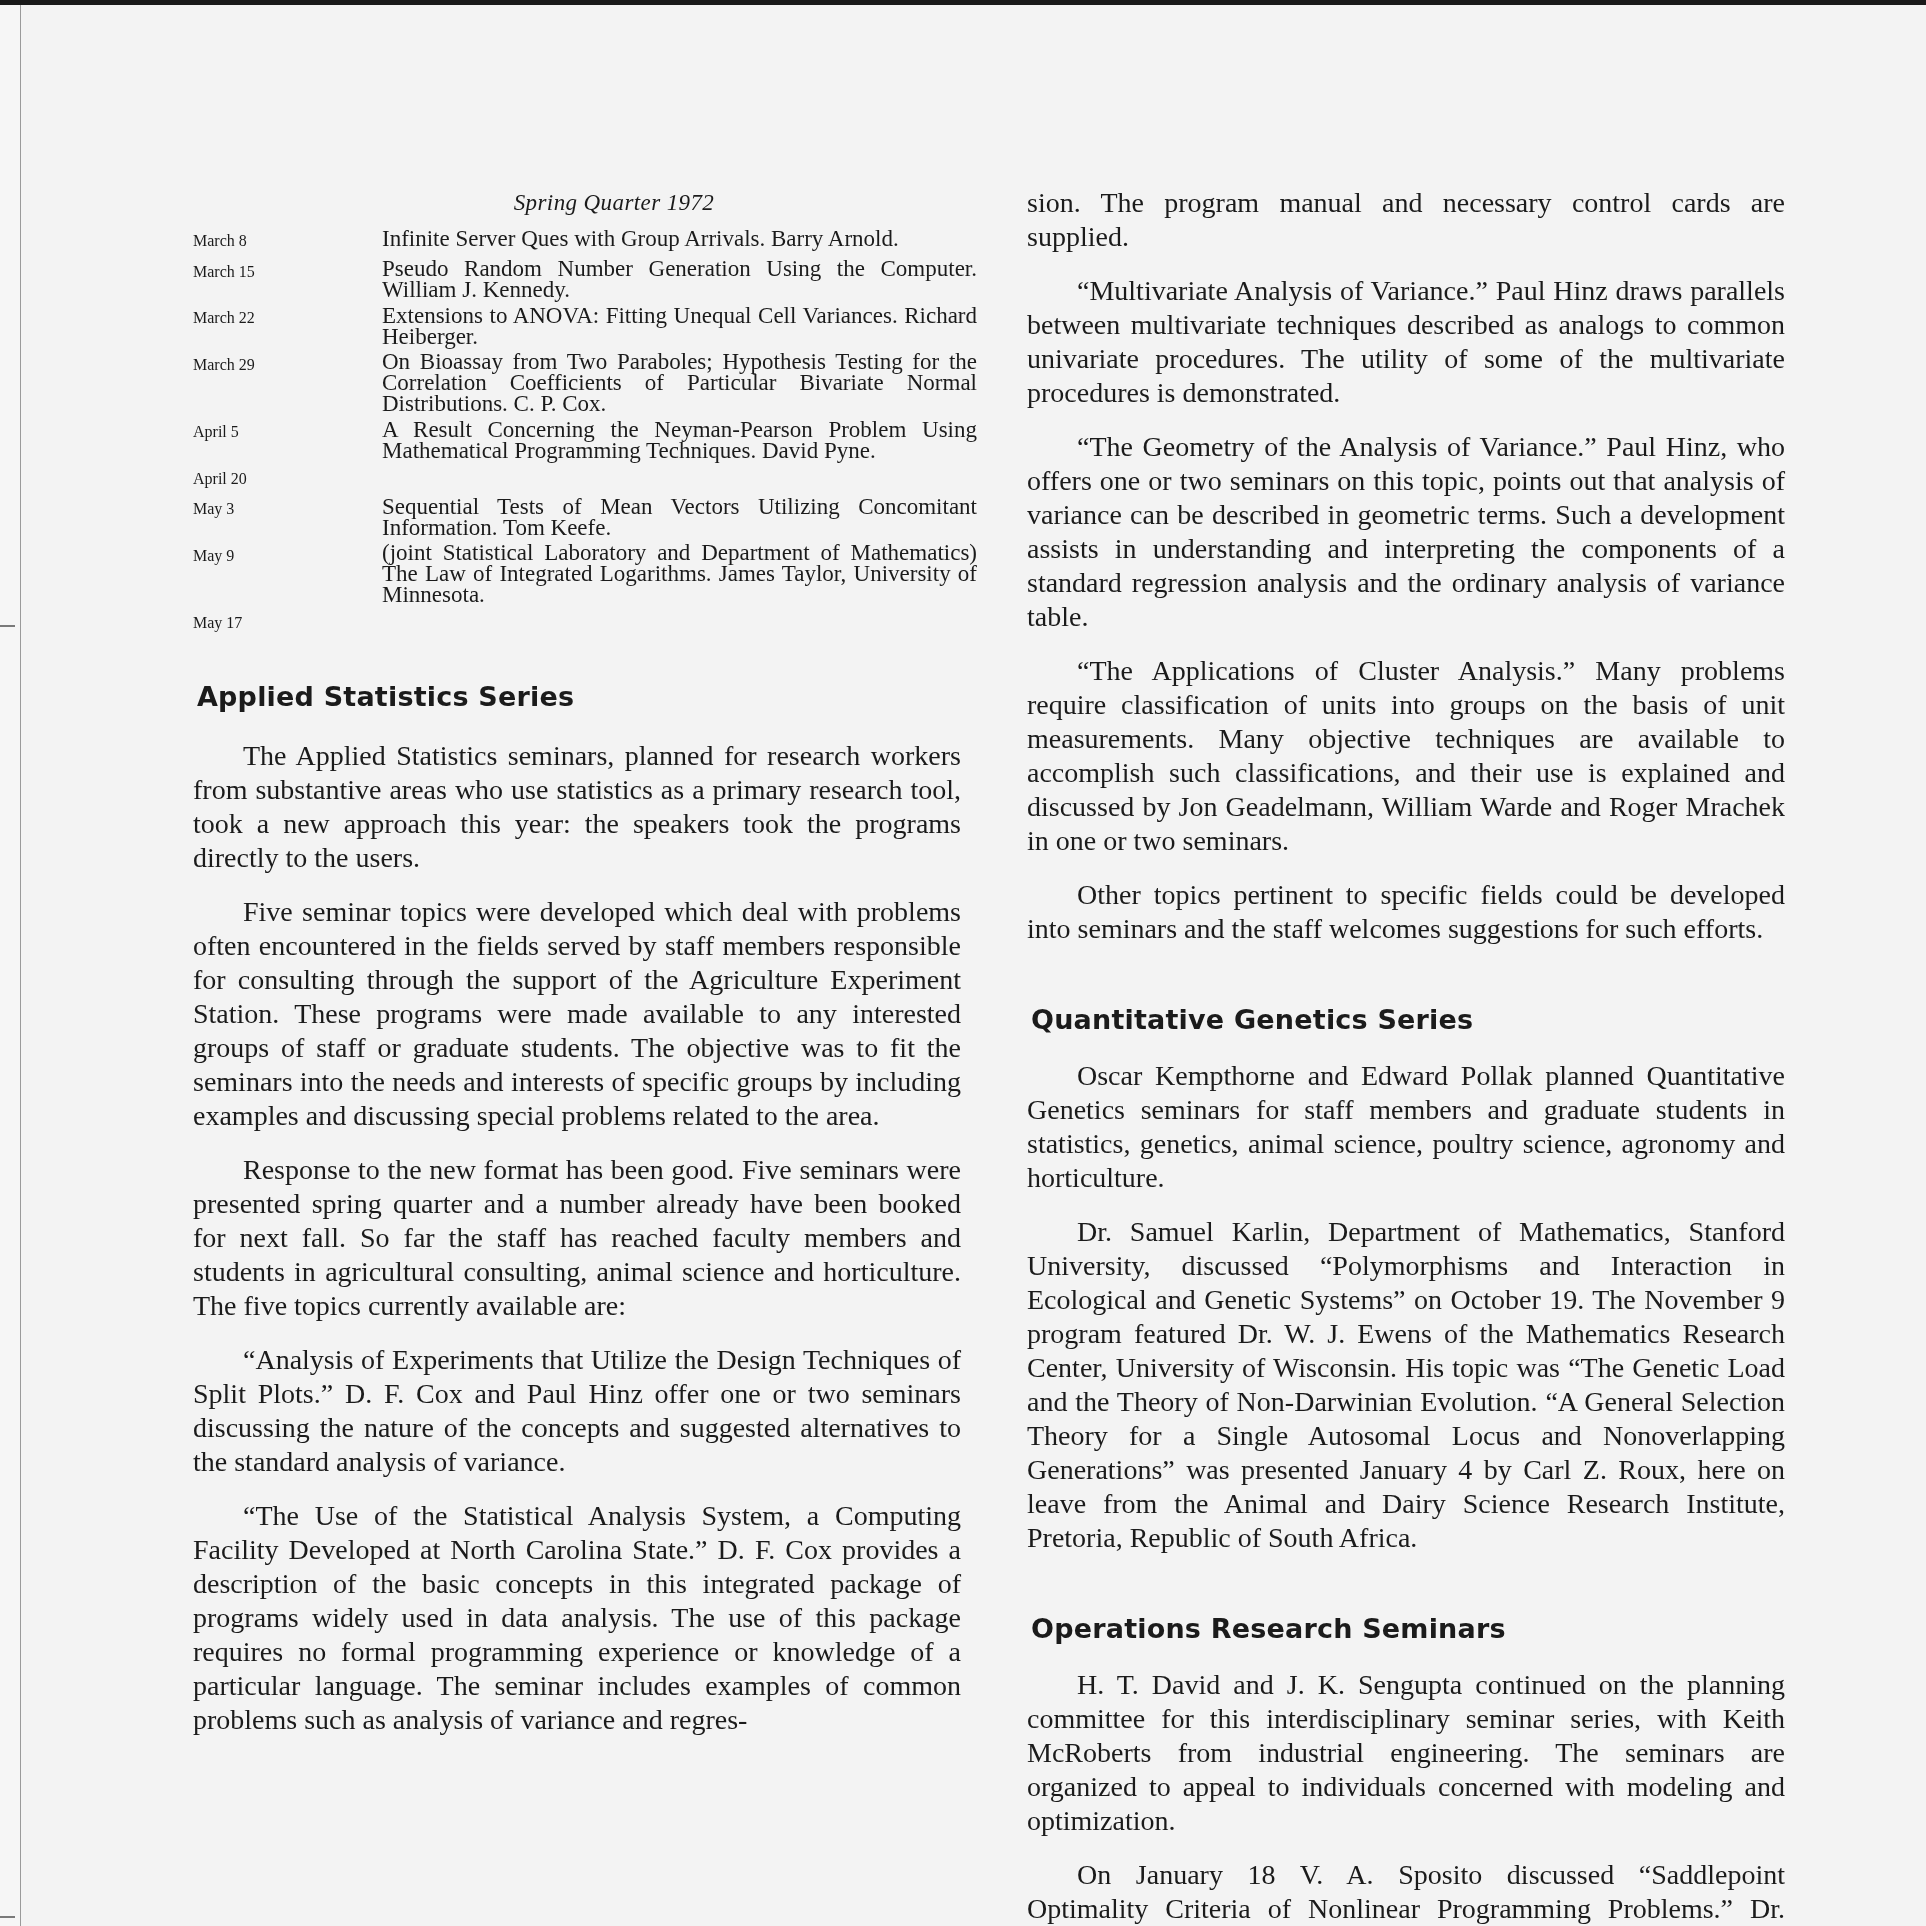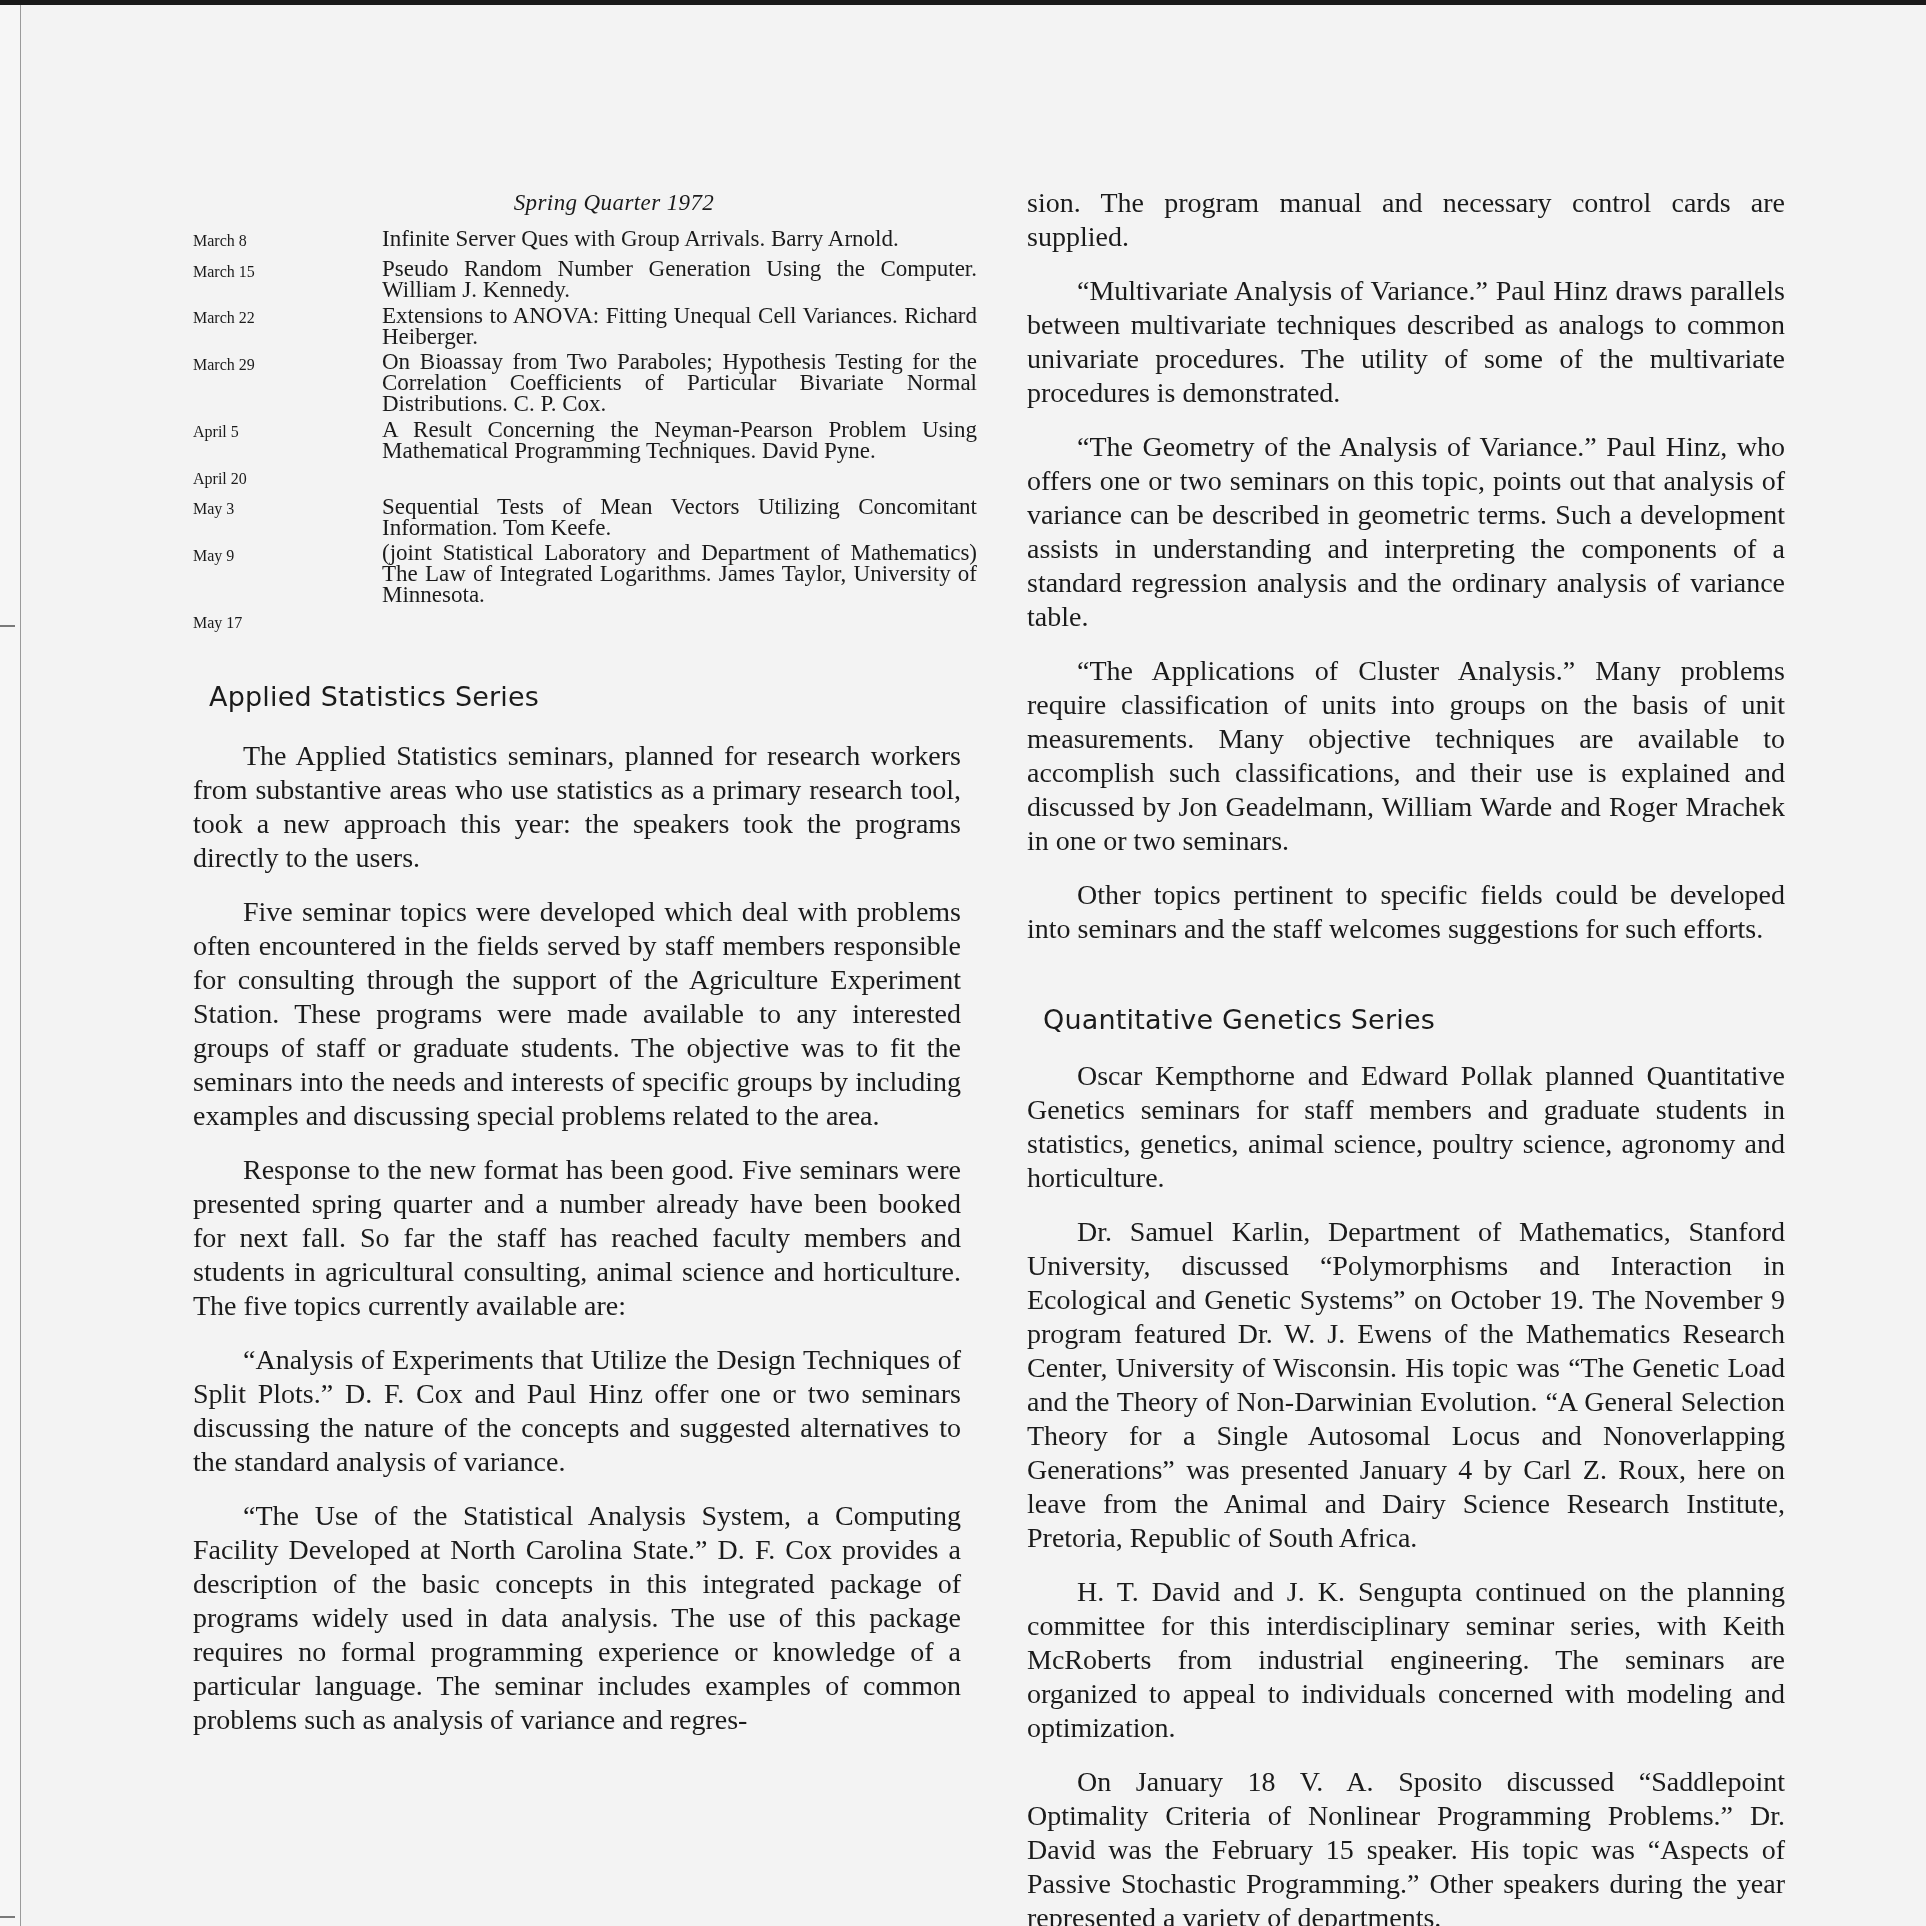--- a/index.html
+++ b/index.html
@@ -46,23 +46,23 @@
       padding-top: 1.5px;
     }
     .sched-desc {
       flex: 1;
       font-size: 23px;
       line-height: 21px;
       text-align: justify;
     }
     h2.section {
       font-family: "DejaVu Sans", "Liberation Sans", sans-serif;
-      font-weight: normal;
+      font-weight: bold;
       font-size: 27px;
-      margin: 16px;
+      margin: 4px;
       letter-spacing: 0.2px;
     }
     .col-left h2.section { margin-top: 46px; margin-bottom: 27px; }
     .col-right h2.section { margin-top: 58px; margin-bottom: 24px; }
     p.body {
       font-size: 28px;
       line-height: 34px;
       margin: 0 16px 20px 0;
       text-align: justify;
       text-indent: 50px;
@@ -136,18 +136,19 @@
     <p class="body noindent">sion. The program manual and necessary control cards are supplied.</p>
     <p class="body">“Multivariate Analysis of Variance.” Paul Hinz draws parallels between multivariate techniques described as analogs to common univariate procedures. The utility of some of the multivariate procedures is demonstrated.</p>
     <p class="body">“The Geometry of the Analysis of Variance.” Paul Hinz, who offers one or two seminars on this topic, points out that analysis of variance can be described in geometric terms. Such a development assists in understanding and interpreting the components of a standard regression analysis and the ordinary analysis of variance table.</p>
     <p class="body">“The Applications of Cluster Analysis.” Many problems require classification of units into groups on the basis of unit measurements. Many objective techniques are available to accomplish such classifications, and their use is explained and discussed by Jon Geadelmann, William Warde and Roger Mrachek in one or two seminars.</p>
     <p class="body">Other topics pertinent to specific fields could be developed into seminars and the staff welcomes suggestions for such efforts.</p>
 
     <h2 class="section">Quantitative Genetics Series</h2>
     <p class="body">Oscar Kempthorne and Edward Pollak planned Quantitative Genetics seminars for staff members and graduate students in statistics, genetics, animal science, poultry science, agronomy and horticulture.</p>
     <p class="body">Dr. Samuel Karlin, Department of Mathematics, Stanford University, discussed “Polymorphisms and Interaction in Ecological and Genetic Systems” on October 19. The November 9 program featured Dr. W. J. Ewens of the Mathematics Research Center, University of Wisconsin. His topic was “The Genetic Load and the Theory of Non-Darwinian Evolution. “A General Selection Theory for a Single Autosomal Locus and Nonoverlapping Generations” was presented January 4 by Carl Z. Roux, here on leave from the Animal and Dairy Science Research Institute, Pretoria, Republic of South Africa.</p>
 
+    <h2 class="section">Operations Research Seminars</h2>
     <p class="body">H. T. David and J. K. Sengupta continued on the planning committee for this interdisciplinary seminar series, with Keith McRoberts from industrial engineering. The seminars are organized to appeal to individuals concerned with modeling and optimization.</p>
     <p class="body">On January 18 V. A. Sposito discussed “Saddlepoint Optimality Criteria of Nonlinear Programming Problems.” Dr. David was the February 15 speaker. His topic was “Aspects of Passive Stochastic Programming.” Other speakers during the year represented a variety of departments.</p>
   </div>
 
 </div>
 
 
 </body></html>

